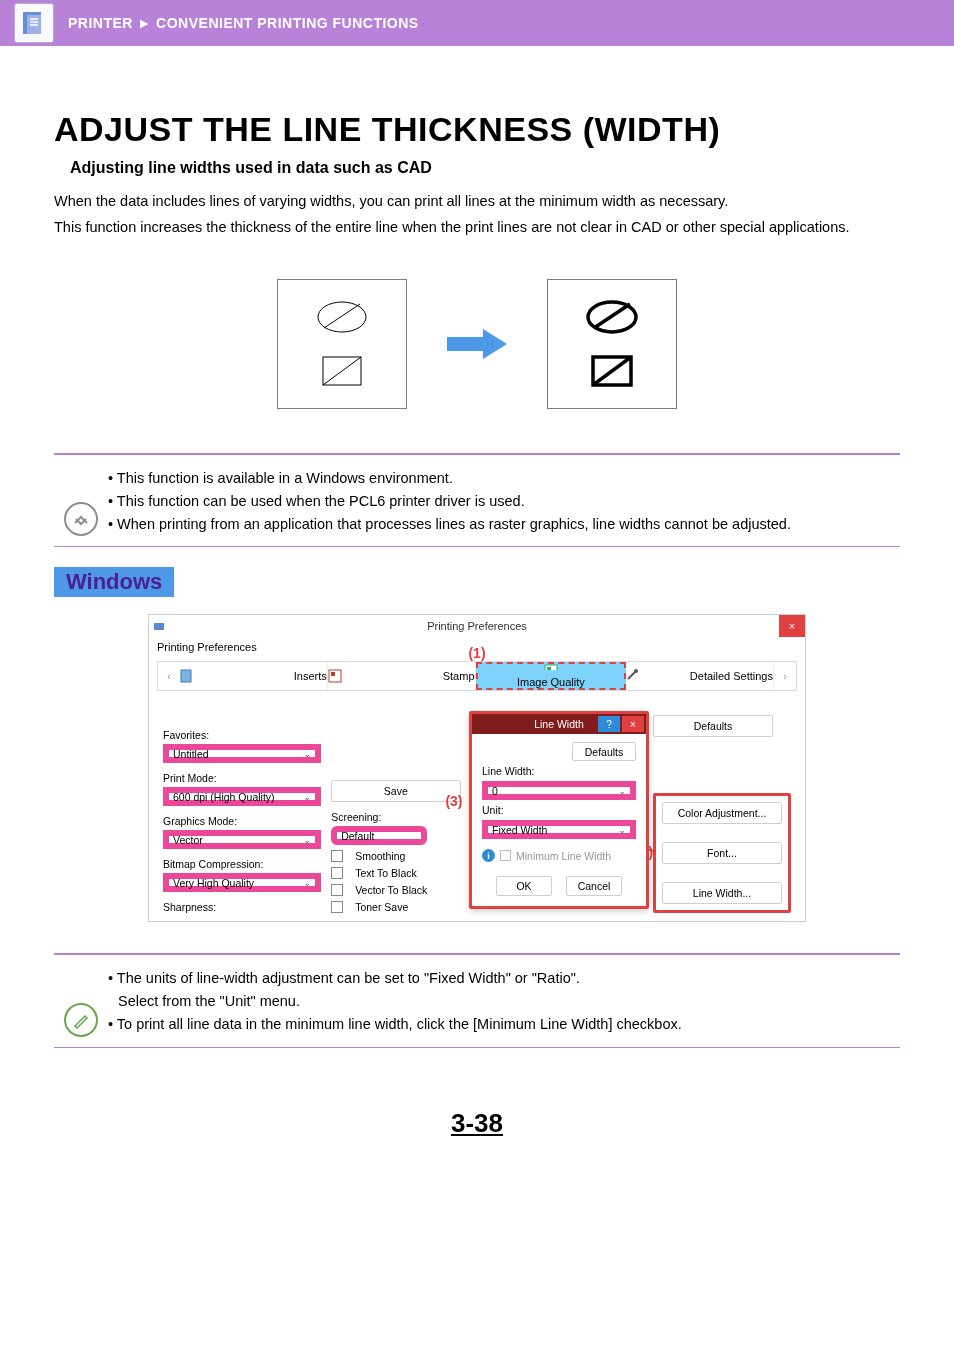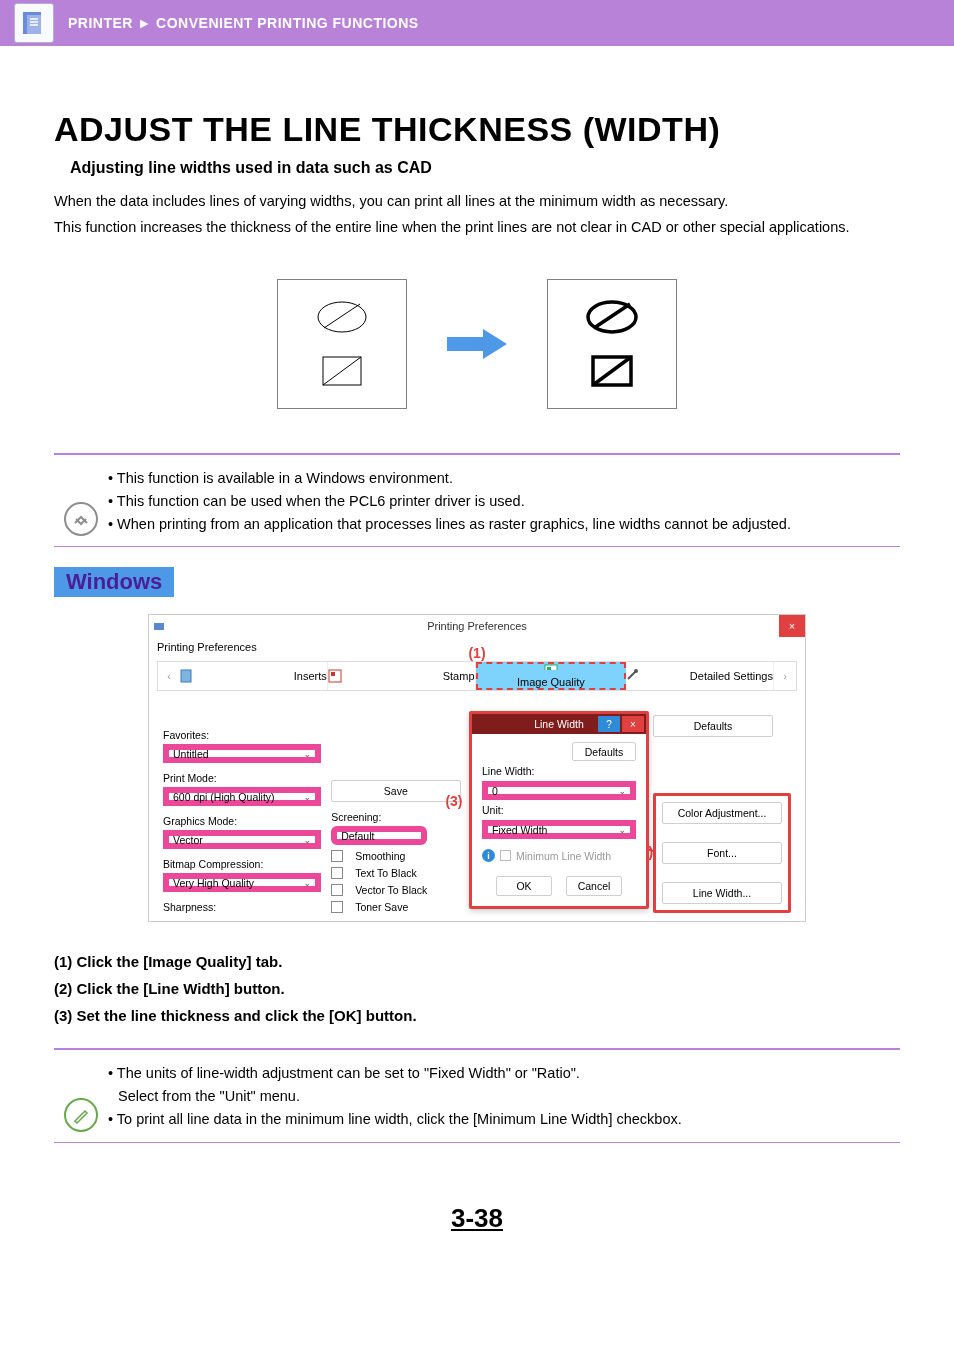--- a/index.html
+++ b/index.html
@@ -412,25 +412,20 @@
                 <span>Cancel</span>
               </div>
           </div>
         </div>
 
       </div>
     </div>
   </div>
 
   
-  <div class="steps">
-    <p>(1)  Click the [Image Quality] tab.</p>
-    <p>(2)  Click the [Line Width] button.</p>
-    <p>(3)  Set the line thickness and click the [OK] button.</p>
-  </div>
 
   <hr class="hr-purple-thick">
   <div class="note-row">
     <div class="note-icon-cell">
       <div class="note-icon" style="border-color:#6aa84f;">
         <svg width="18" height="18">
             <path d="M3 15 L13 5 L15 7 L5 17 Z" fill="none" stroke="#6aa84f" stroke-width="1.5"></path>
             <line x1="3" y1="15" x2="2" y2="16" stroke="#6aa84f"></line>
           </svg>
       </div>

